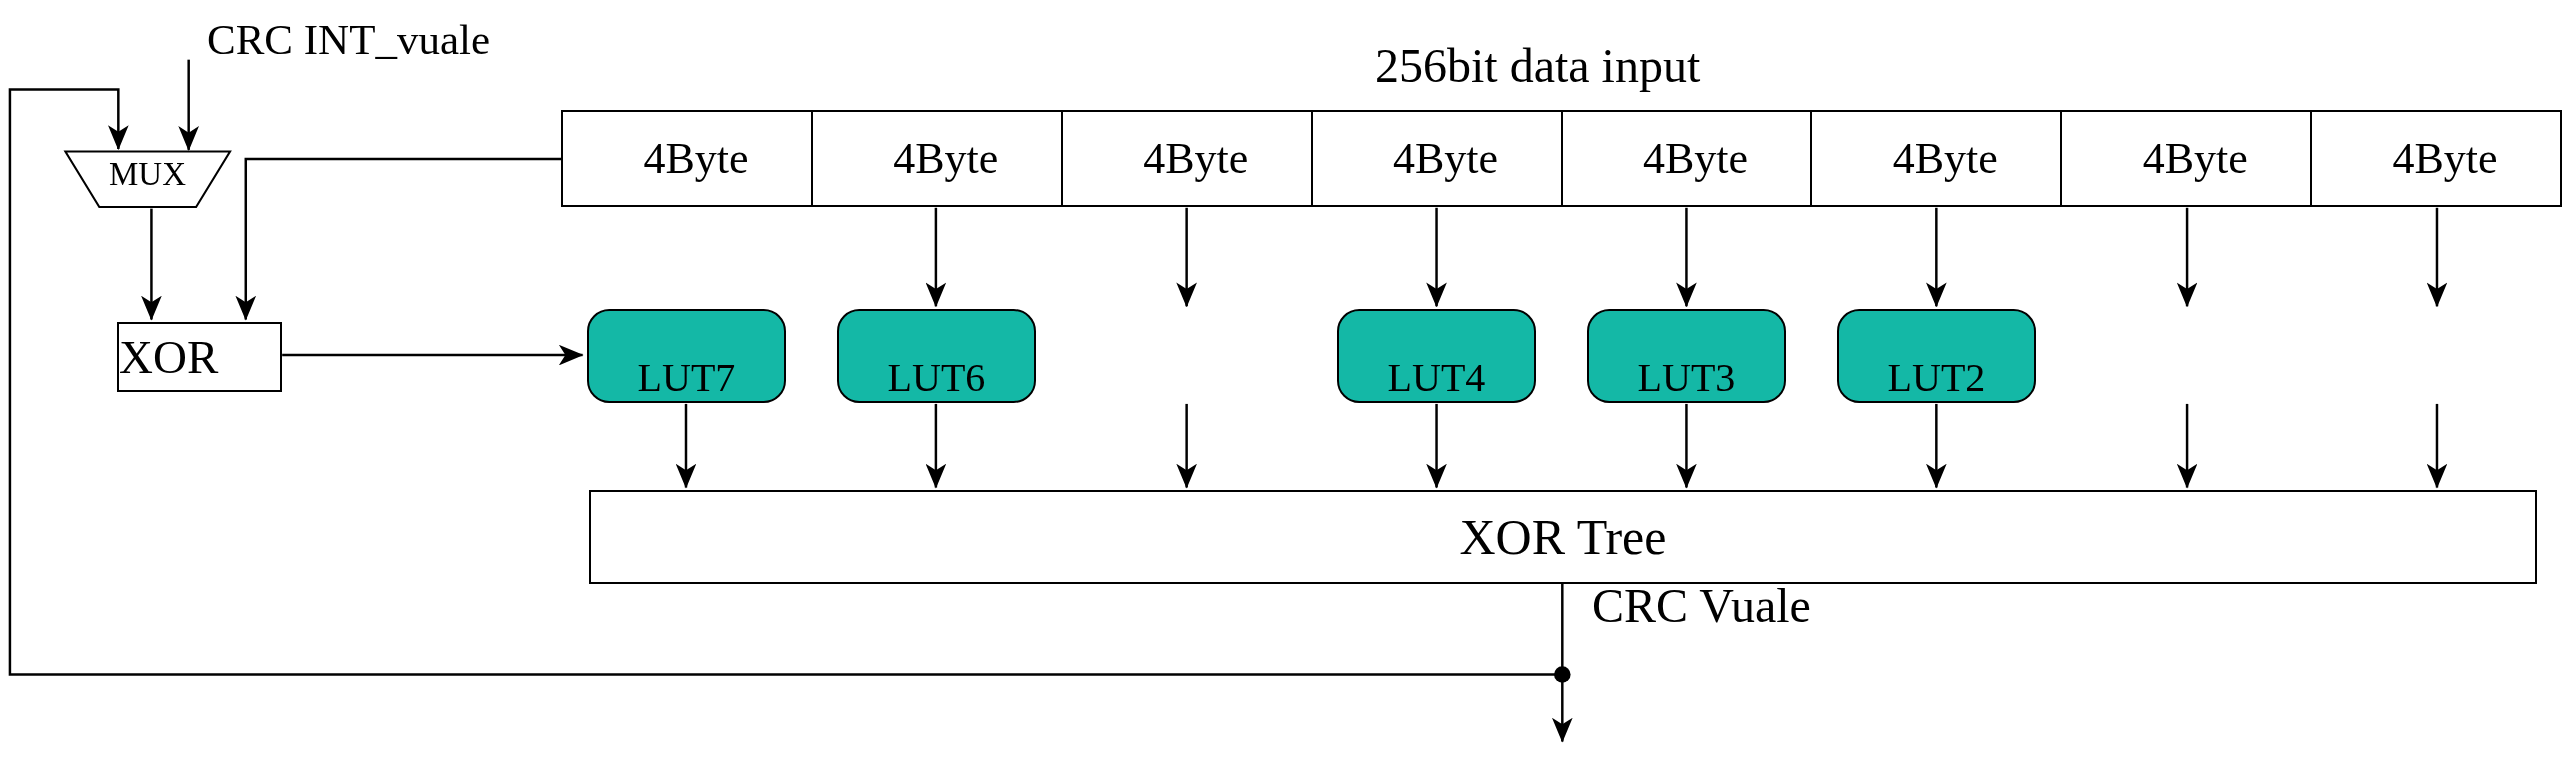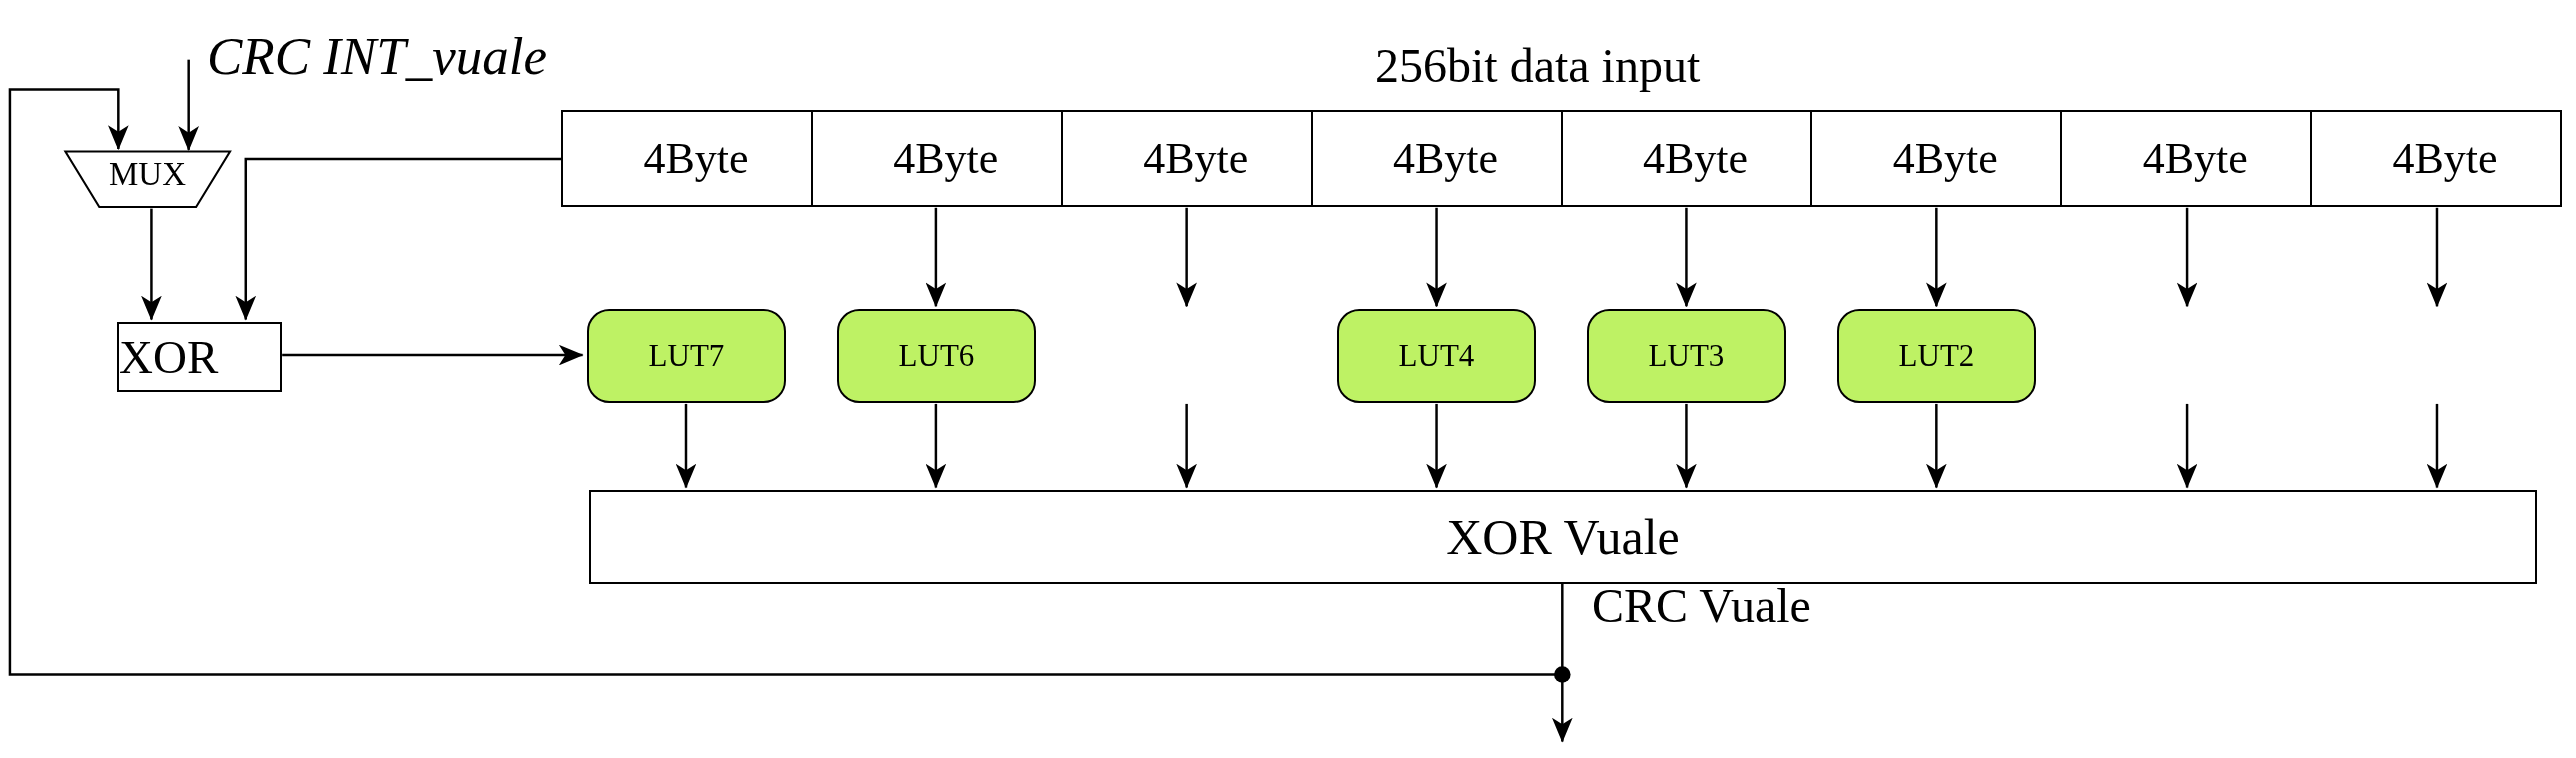--- a/index.html
+++ b/index.html
@@ -57,24 +57,24 @@
 
   .lut-box {
     position: absolute;
     top: 309px;
     width: 199px;
     height: 94px;
     border: 2.5px solid #000;
     border-radius: 22.3px;
     box-sizing: border-box;
     display: flex;
-    align-items: center;
+    align-items: flex-end;
     justify-content: center;
-    font-size: 31px;
-    background: #bef264;
+    font-size: 40px;
+    background: #14b8a6;
   }
 
   .xor-box {
     position: absolute;
     left: 117px;
     top: 322px;
     width: 165px;
     height: 70px;
     border: 2.5px solid #000;
     box-sizing: border-box;
@@ -106,24 +106,23 @@
     top: 156px;
     width: 165px;
     text-align: center;
     font-size: 33px;
     line-height: 1.1;
   }
 
   .lbl-crc-init {
     position: absolute;
     left: 207px;
-    top: 26px;
-    font-size: 53px;
+    top: 15px;
+    font-size: 43px;
     white-space: nowrap;
-    font-style: italic;
   }
   .lbl-data-input {
     position: absolute;
     left: 1375px;
     top: 38px;
     font-size: 48px;
     white-space: nowrap;
   }
   .lbl-crc-value {
     position: absolute;
@@ -226,17 +225,17 @@
       <span>LUT4</span>
     </div>
   <div class="lut-box" style="left:1587px">
       <span>LUT3</span>
     </div>
   <div class="lut-box" style="left:1837px">
       <span>LUT2</span>
     </div>
 
   <div class="xor-tree">
-    <span>XOR Vuale</span>
+    <span>XOR Tree</span>
   </div>
 
 </div>
 
 
 </body></html>

